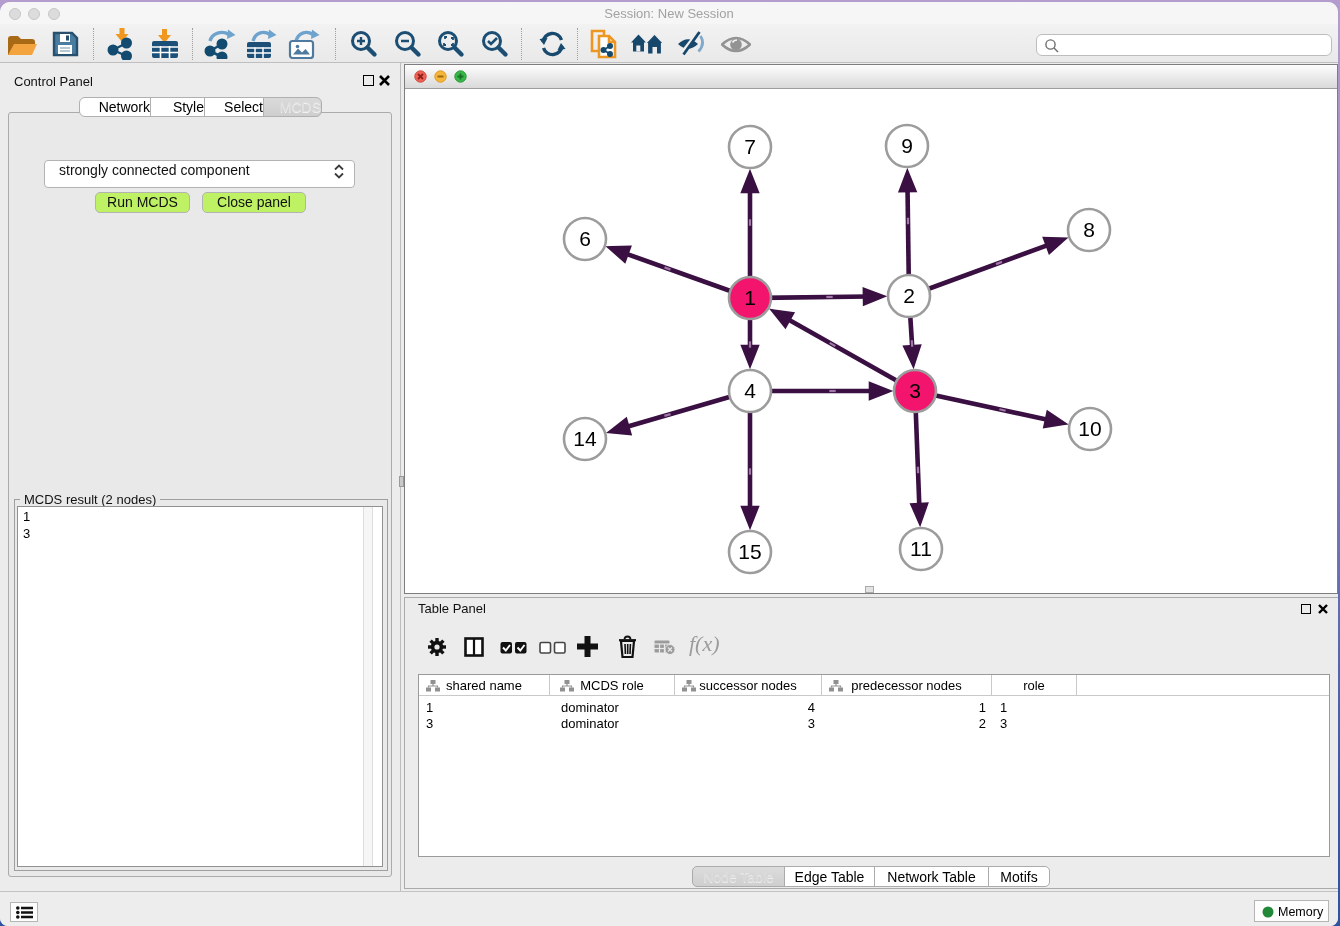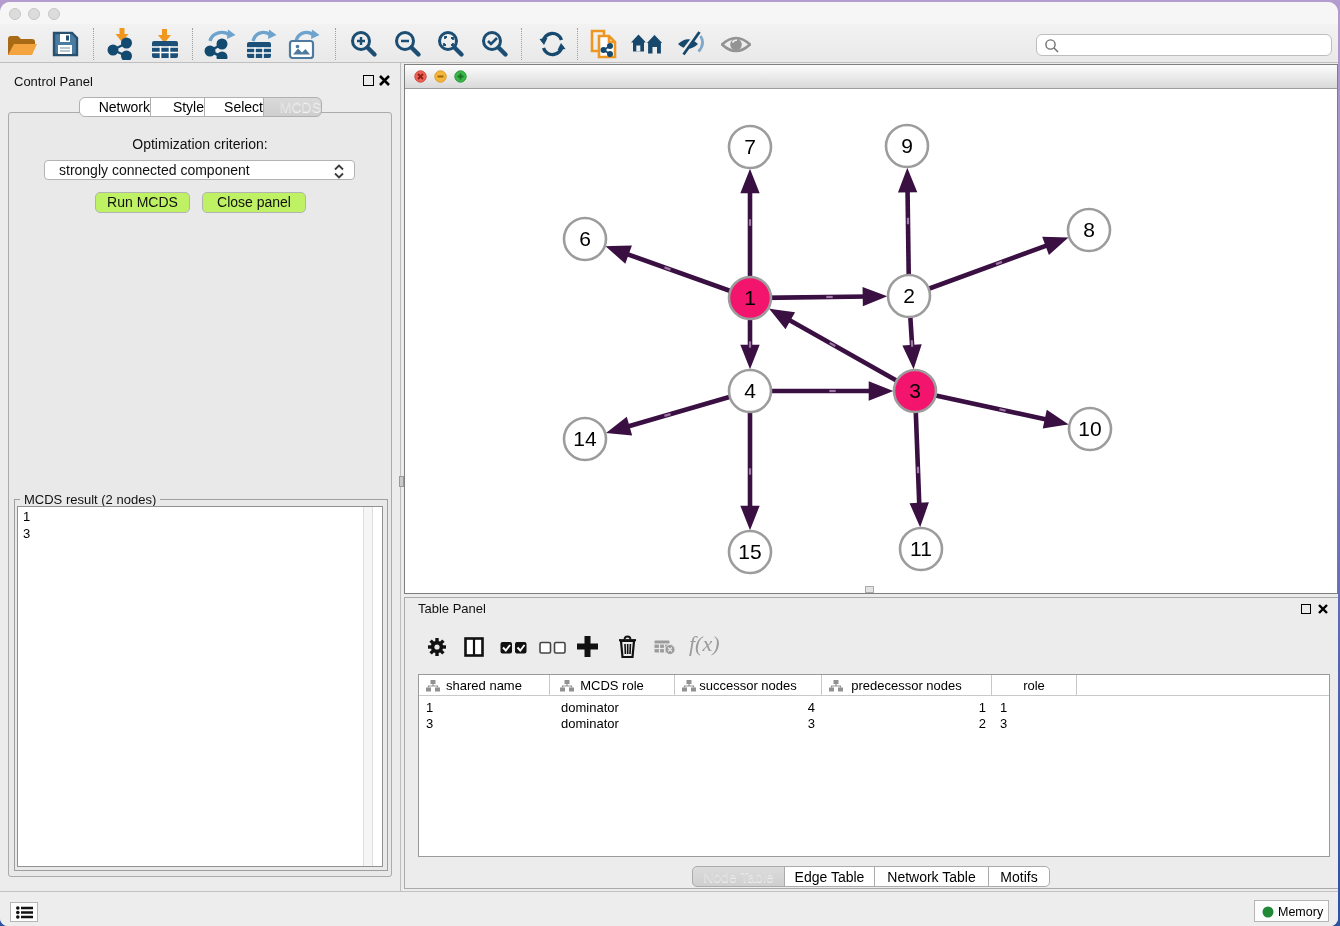--- a/index.html
+++ b/index.html
@@ -15,21 +15,21 @@
            border-bottom:1px solid #bfbfbf;}
   .tsep{top:4px;width:1px;height:32px;border-left:1px dotted #9f9f9f;}
   #searchbox{left:1036px;top:10px;width:294px;height:20px;background:#fff;border:1px solid #bdbdbd;border-radius:6px;}
   #cpanel{left:0;top:61px;width:400px;height:828px;background:#ececec;border-right:1px solid #bdbdbd;}
   #cptitle{left:14px;top:11px;font-size:13px;color:#111;}
   #cpcontent{left:8px;top:49px;width:384px;height:765px;background:#e9e9e9;border:1px solid #ababab;border-radius:3px;box-sizing:border-box;}
   .tab{position:absolute;top:0;height:20px;box-sizing:border-box;background:#fff;border:1px solid #b0b0b0;
        font-size:14px;color:#000;text-align:right;line-height:19px;}
   .tabsel{background:linear-gradient(180deg,#dadada,#cecece);color:#dedede;text-shadow:0 1px 0 #f2f2f2;}
   #optlabel{left:0;top:73px;width:400px;text-align:center;font-size:14px;color:#111;}
-  #cpselect{left:44px;top:97px;width:311px;height:20px;background:#fff;border:1px solid #b3b3b3;border-radius:4px;
+  #cpselect{left:44px;top:97px;width:311px;height:28px;background:#fff;border:1px solid #b3b3b3;border-radius:4px;
             font-size:14px;color:#111;line-height:19px;box-sizing:border-box;padding-left:14px;}
   .cpbtn{top:129px;height:21px;background:#bef264;border:1px solid #b3b3b3;border-radius:5px;box-sizing:border-box;
          font-size:14px;color:#111;text-align:center;line-height:19px;}
   #mcdsbox{left:14px;top:436px;width:372px;height:370px;border:1px solid #9f9f9f;}
   #mcdslabel{left:20px;top:429px;background:#e9e9e9;padding:0 4px;font-size:13px;color:#111;}
   #mcdswhite{left:17px;top:443px;width:366px;height:361px;background:#fff;border:1px solid #919191;box-sizing:border-box;}
   #netframe{left:404px;top:62px;width:934px;height:530px;border:1px solid #7e7e7e;background:#fff;box-sizing:border-box;}
   #nettitle{left:0;top:0;width:932px;height:24px;background:linear-gradient(180deg,#fdfdfd,#d9d9d9);
             border-bottom:1px solid #9d9d9d;box-sizing:border-box;}
   #netname{left:0;top:5px;width:932px;text-align:center;font-size:13px;font-weight:bold;color:#111;}
@@ -46,20 +46,21 @@
   #membtn{left:1254px;top:8px;width:75px;height:22px;background:#fdfdfd;border:1px solid #b5b5b5;box-sizing:border-box;}
   #listbtn{left:10px;top:10px;width:28px;height:20px;background:#fdfdfd;border:1px solid #b5b5b5;box-sizing:border-box;}
   svg{display:block;}
 </style></head>
 <body>
 <div id="win">
   <div id="titlebar" class="abs">
     <div class="tl abs" style="left:9px;"></div>
     <div class="tl abs" style="left:28px;"></div>
     <div class="tl abs" style="left:48px;"></div>
+    <div id="wtitle" class="abs">Session: New Session</div>
   </div>
   <div id="toolbar" class="abs">
     <svg class="abs" style="left:6px;top:8px" width="32" height="26">
       <path d="M2,7 q0,-3 3,-3 h7 l3,3 h11 q3,0 3,3 v4 h-27 z" fill="#a86a15"></path>
       <rect x="2" y="9" width="5" height="14" fill="#a86a15"></rect>
       <path d="M8,12 h23 l-5,11 h-24 z" fill="#f3a43e"></path>
     </svg>
     <svg class="abs" style="left:52px;top:7px" width="27" height="26">
       <path d="M2,2 h18 l5,5 v17 h-23 z" fill="#4a7ba1" stroke="#27506f" stroke-width="2.4"></path>
       <rect x="8" y="3" width="10" height="8" fill="#fff"></rect>
@@ -191,21 +192,20 @@
     <div id="cptitle" class="abs">Control Panel</div>
     <div class="abs" style="left:363px;top:12px;width:9px;height:9px;border:1.6px solid #000;"></div>
     <svg class="abs" style="left:378px;top:11px" width="13" height="13">
       <path d="M2,2 L11,11 M11,2 L2,11" stroke="#000" stroke-width="2.6"></path>
     </svg>
     <div id="cpcontent" class="abs"></div>
     <div class="tab abs" style="left:79px;top:34px;width:72px;border-radius:6px 0 0 6px;">Network</div>
     <div class="tab abs" style="left:150px;top:34px;width:55px;">Style</div>
     <div class="tab abs" style="left:204px;top:34px;width:60px;">Select</div>
     <div class="tab tabsel abs" style="left:263px;top:34px;width:59px;border-radius:0 6px 6px 0;">MCDS</div>
-    <div id="optlabel" class="abs">Optimization criterion:</div>
     <div id="cpselect" class="abs">strongly connected component
       <svg class="abs" style="right:9px;top:2.5px" width="12" height="15">
         <path d="M2,5.5 L6,1.5 L10,5.5" fill="none" stroke="#3c3c3c" stroke-width="1.8"></path>
         <path d="M2,9.5 L6,13.5 L10,9.5" fill="none" stroke="#3c3c3c" stroke-width="1.8"></path>
       </svg>
     </div>
     <div class="cpbtn abs" style="left:95px;width:95px;">Run MCDS</div>
     <div class="cpbtn abs" style="left:202px;width:104px;">Close panel</div>
     <div id="mcdsbox" class="abs"></div>
     <div id="mcdslabel" class="abs">MCDS result (2 nodes)</div>

